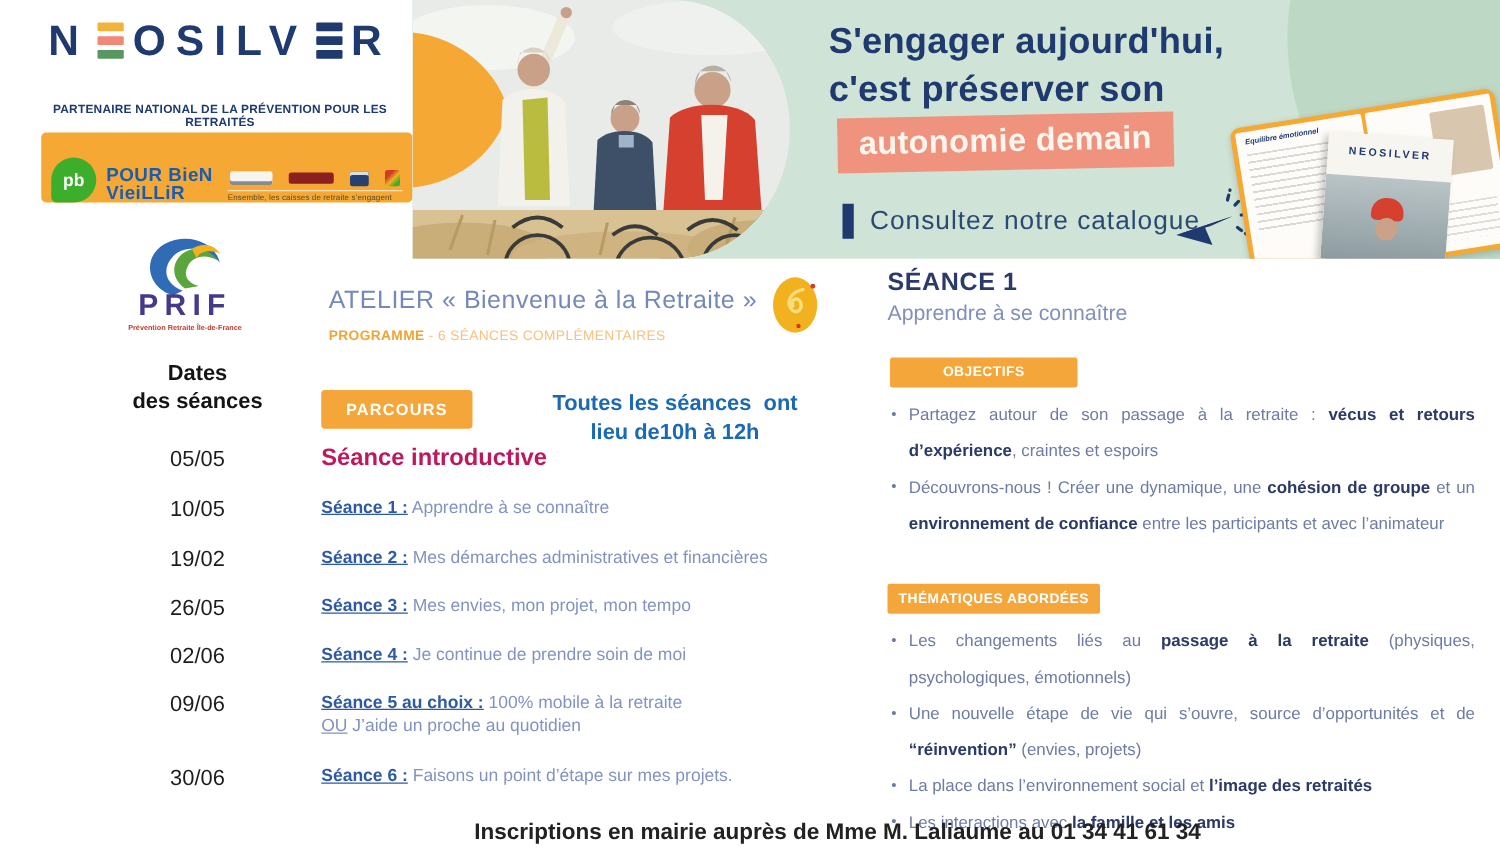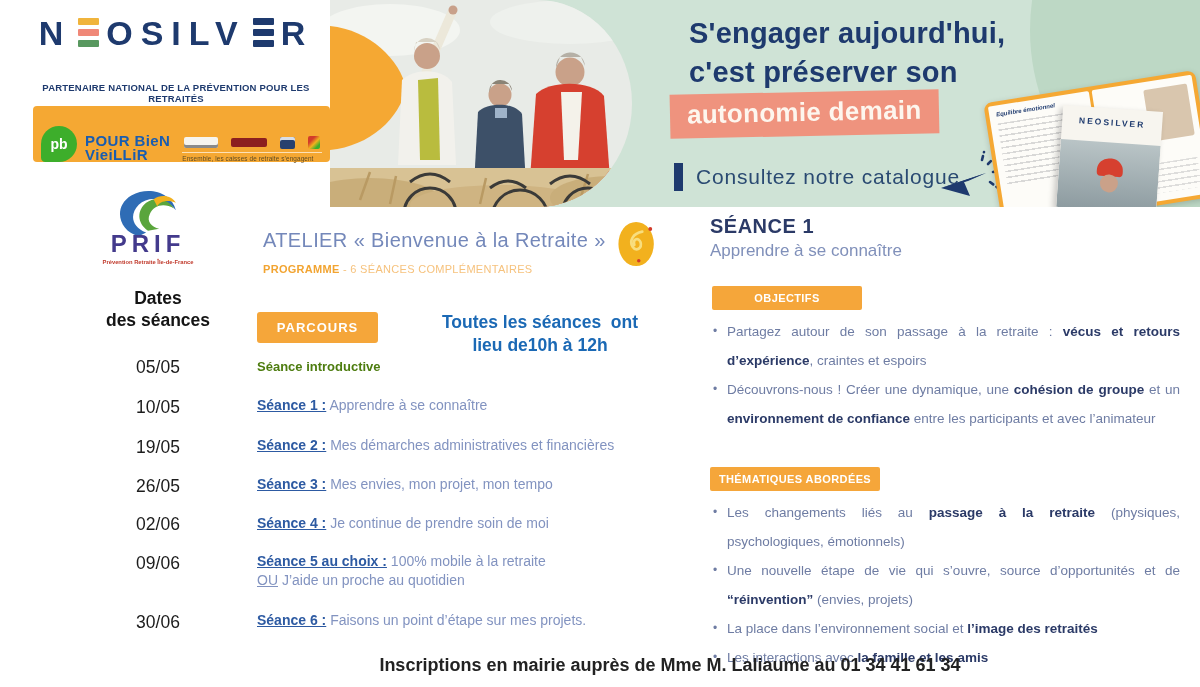--- a/index.html
+++ b/index.html
@@ -38,21 +38,21 @@
   .prif-name{font-size:24px;font-weight:bold;color:#433a8c;letter-spacing:5px;margin-top:-14px;}
   .prif-caption{font-size:5.8px;color:#c0392b;font-weight:bold;margin-top:1px;}
 
   
   .banner{position:absolute;left:330px;top:0;width:870px;height:207px;background:#cfe3d6;overflow:hidden;}
   .banner-circle{position:absolute;left:700px;top:-185px;width:430px;height:430px;border-radius:50%;
                  background:#bdd8c5;}
   .photo{position:absolute;left:0;top:0;width:302px;height:207px;overflow:hidden;
          border-radius:0 95px 95px 0 / 0 104px 104px 0;}
   .headline{position:absolute;left:333px;top:14px;font-size:29px;font-weight:800;color:#1e3a6e;
-            line-height:39px;letter-spacing:0.2px;margin-left:26px;}
+            line-height:39px;letter-spacing:0.2px;}
   .salmon-box{position:absolute;left:340px;top:92px;background:#ef937e;color:#fdf6ee;font-size:26px;
               font-weight:800;padding:5px 17px 8px;transform:rotate(-1.2deg);letter-spacing:0.3px;}
   .cta{position:absolute;left:344px;top:163px;display:flex;align-items:center;gap:13px;cursor:pointer;}
   .cta-bar{width:9px;height:28px;background:#1e3a6e;}
   .cta-text{font-size:21px;color:#2a4a72;letter-spacing:0.8px;}
   .cursor-arrow{position:absolute;left:608px;top:148px;width:66px;height:56px;}
   .catalogue{position:absolute;left:662px;top:86px;width:214px;height:128px;transform:rotate(-9deg);}
   .cat-spread{position:absolute;inset:0;background:#f5a833;border-radius:8px;padding:4px;
               display:flex;gap:3px;box-sizing:border-box;box-shadow:0 2px 6px rgba(0,0,0,.18);}
   .cat-page{flex:1;background:#fdfcf8;border-radius:2px;position:relative;overflow:hidden;}
@@ -82,21 +82,21 @@
   .programme b{color:#f2a431;font-weight:bold;}
   .programme span{color:#f6c27d;}
   .medal{position:absolute;left:617px;top:221px;width:40px;height:46px;}
   .parcours-badge{position:absolute;left:257px;top:312px;width:121px;height:31px;background:#f5a63a;
                   border-radius:3px;color:#fff;font-weight:bold;font-size:13px;letter-spacing:1px;
                   display:flex;align-items:center;justify-content:center;}
   .note{position:absolute;left:400px;top:311px;width:280px;text-align:center;font-size:17.5px;
         font-weight:bold;color:#1b69b5;line-height:23px;white-space:pre;}
   .session-row{position:absolute;left:257px;width:425px;font-size:14px;line-height:19px;}
   .s-label{font-weight:bold;color:#2d5aa2;text-decoration:underline;cursor:pointer;}
-  .s-label.intro{color:#4d7c0f;text-decoration:none;font-size:13px;cursor:default;}
+  .s-label.intro{color:#be185d;text-decoration:none;font-size:19px;cursor:default;}
   .s-desc{color:#8293c0;}
   .s-u{color:#8293c0;text-decoration:underline;}
 
   
   .se1-title{position:absolute;left:710px;top:215px;font-size:20px;font-weight:800;color:#2b3a67;
              letter-spacing:0.5px;}
   .se1-sub{position:absolute;left:710px;top:241px;font-size:17px;color:#8090ba;}
   .orange-badge{position:absolute;background:#f5a63a;border-radius:2px;color:#fff;font-weight:bold;
                 font-size:11px;letter-spacing:0.4px;display:flex;align-items:center;justify-content:center;}
   .badge-obj{left:712px;top:286px;width:150px;height:24px;}
@@ -244,21 +244,21 @@
       </div>
     </div>
   </div>
 
   <div class="dates-head">
     <span>Dates</span><br>
     <span>des séances</span>
   </div>
   <div class="date-item" style="top:357px">05/05</div>
   <div class="date-item" style="top:397px">10/05</div>
-  <div class="date-item" style="top:437px">19/05</div>
+  <div class="date-item" style="top:437px">19/02</div>
   <div class="date-item" style="top:476px">26/05</div>
   <div class="date-item" style="top:514px">02/06</div>
   <div class="date-item" style="top:553px">09/06</div>
   <div class="date-item" style="top:612px">30/06</div>
 
   <div class="atelier-title">ATELIER « Bienvenue à la Retraite »</div>
   <div class="programme">
     <b>PROGRAMME</b><span> - 6 SÉANCES COMPLÉMENTAIRES</span>
   </div>
   <svg class="medal" viewBox="0 0 44 52">

